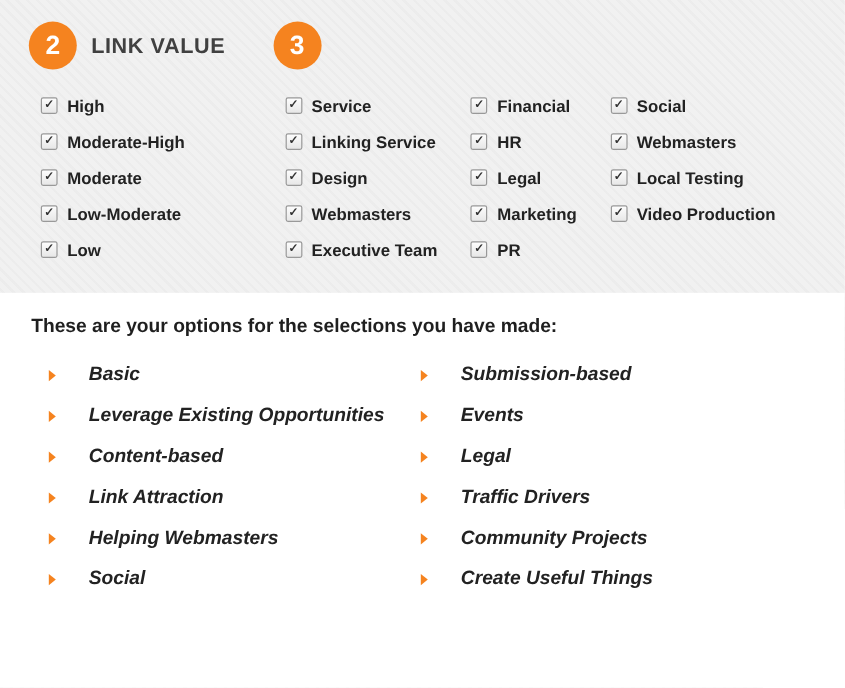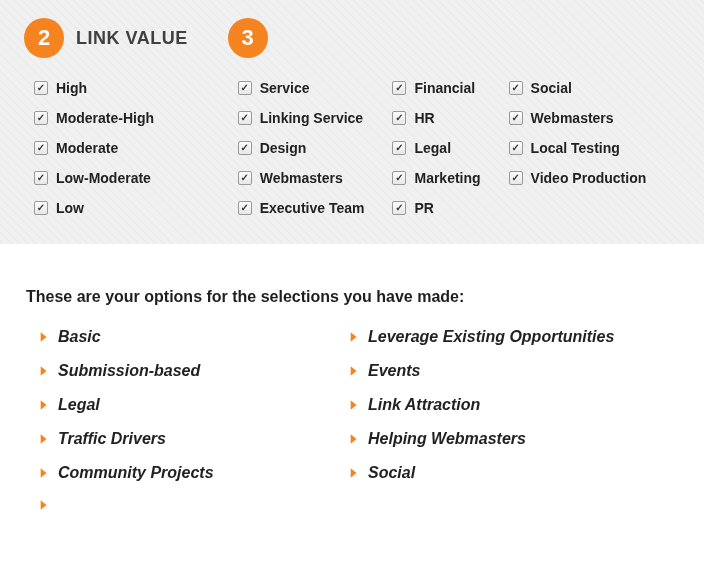--- a/index.html
+++ b/index.html
@@ -56,31 +56,30 @@
   .results {
     background: #fff;
     padding: 20px 26px 40px 26px;
     min-height: 400px;
   }
   .results-heading {
     font-weight: 800;
     font-size: 16px;
     color: #1f1f1f;
     margin-bottom: 22px;
-    margin-top: 24px;
   }
   .options-grid {
     display: grid;
     grid-template-columns: 300px 1fr;
     column-gap: 10px;
     row-gap: 16px;
     padding-left: 10px;
   }
   .option-item {
-    display: flex; align-items: center; gap: 8px;
+    display: flex; align-items: center; gap: 24px;
     font-weight: 700; font-style: italic; font-size: 16px; color: #222;
     cursor: pointer;
   }
   .chev { color: #f5831f; display:inline-flex; }
   .chev svg { width: 14px; height: 14px; }
 </style>
 </head>
 <body>
 
 <div class="filters">
@@ -196,44 +195,52 @@
           </svg>
         </span>
         <span>Basic</span>
       </div>
       <div class="option-item">
         <span class="chev">
           <svg viewBox="0 0 24 24" fill="currentColor">
             <path d="M8 4l10 8-10 8z"></path>
           </svg>
         </span>
+        <span>Submission-based</span>
+      </div>
+      <div class="option-item">
+        <span class="chev">
+          <svg viewBox="0 0 24 24" fill="currentColor">
+            <path d="M8 4l10 8-10 8z"></path>
+          </svg>
+        </span>
         <span>Leverage Existing Opportunities</span>
       </div>
       <div class="option-item">
         <span class="chev">
           <svg viewBox="0 0 24 24" fill="currentColor">
             <path d="M8 4l10 8-10 8z"></path>
           </svg>
         </span>
-        <span>Submission-based</span>
-      </div>
-      <div class="option-item">
-        <span class="chev">
-          <svg viewBox="0 0 24 24" fill="currentColor">
-            <path d="M8 4l10 8-10 8z"></path>
-          </svg>
-        </span>
         <span>Events</span>
       </div>
       <div class="option-item">
         <span class="chev">
           <svg viewBox="0 0 24 24" fill="currentColor">
             <path d="M8 4l10 8-10 8z"></path>
           </svg>
         </span>
+        <span>Content-based</span>
+      </div>
+      <div class="option-item">
+        <span class="chev">
+          <svg viewBox="0 0 24 24" fill="currentColor">
+            <path d="M8 4l10 8-10 8z"></path>
+          </svg>
+        </span>
         <span>Legal</span>
       </div>
       <div class="option-item">
         <span class="chev">
           <svg viewBox="0 0 24 24" fill="currentColor">
             <path d="M8 4l10 8-10 8z"></path>
           </svg>
         </span>
         <span>Link Attraction</span>
       </div>
@@ -268,15 +275,16 @@
           </svg>
         </span>
         <span>Social</span>
       </div>
       <div class="option-item">
         <span class="chev">
           <svg viewBox="0 0 24 24" fill="currentColor">
             <path d="M8 4l10 8-10 8z"></path>
           </svg>
         </span>
+        <span>Create Useful Things</span>
       </div>
     </div>
 </div>
 
 </body></html>

